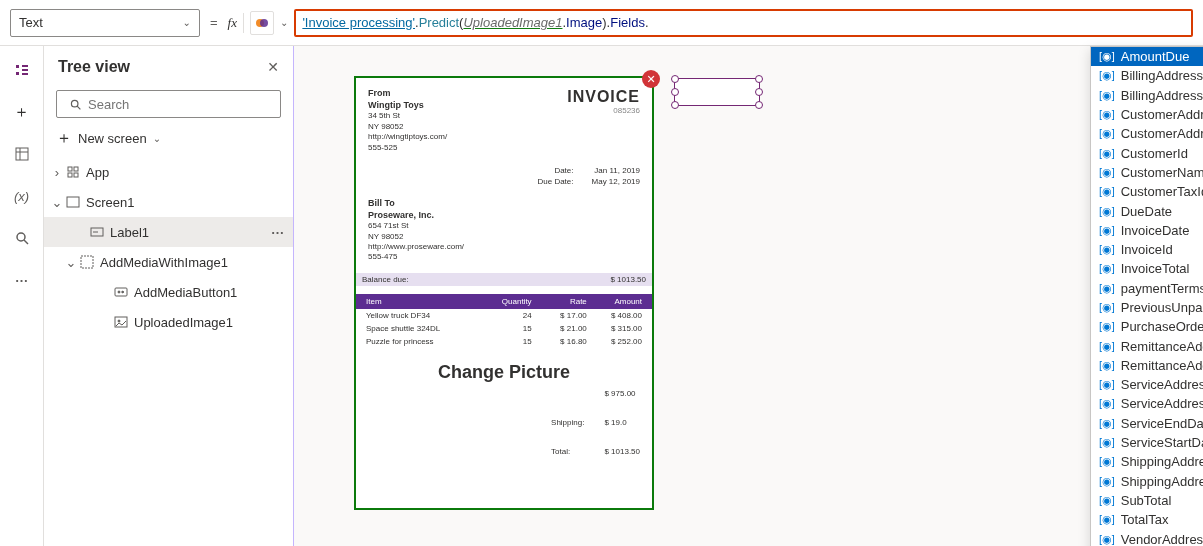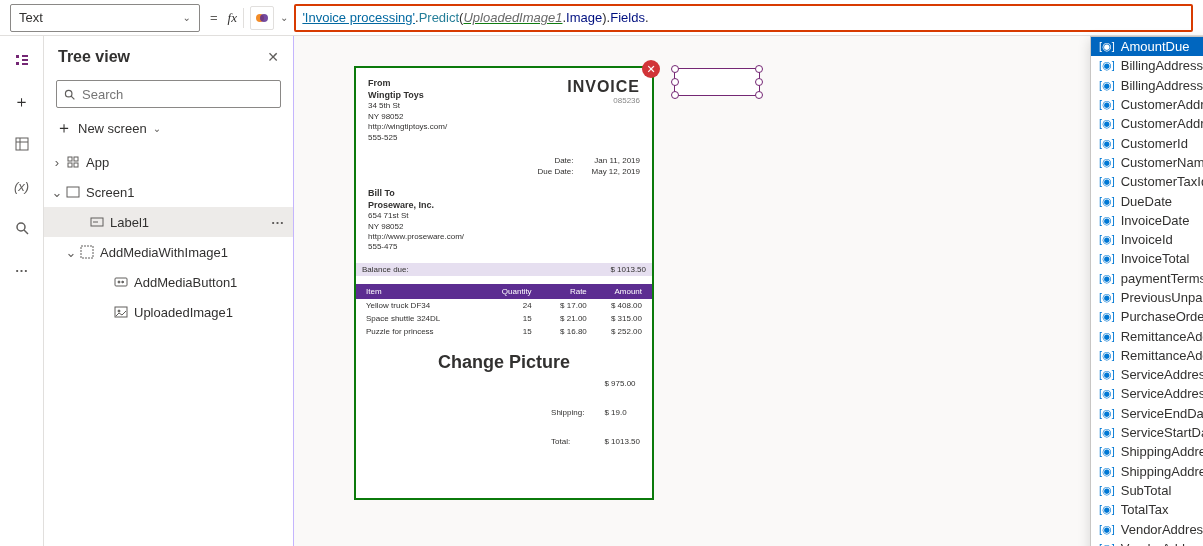--- a/index.html
+++ b/index.html
@@ -1,19 +1,19 @@
 <!DOCTYPE html>
 <html><head>
 <meta charset="utf-8">
 <style>
   * { box-sizing: border-box; margin: 0; padding: 0; font-family: "Segoe UI", -apple-system, sans-serif; }
   body { background: #fff; width: 1203px; height: 546px; overflow: hidden; font-size: 13px; color: #323130; }
 
   
-  .formula-bar { display: flex; align-items: center; height: 36px; border-bottom: 1px solid #e1dfdd; padding: 0 10px; gap: 6px; }
+  .formula-bar { display: flex; align-items: center; height: 46px; border-bottom: 1px solid #e1dfdd; padding: 0 10px; gap: 6px; }
   .prop-select { width: 190px; height: 28px; border: 1px solid #8a8886; border-radius: 2px; display: flex; align-items: center; padding: 0 8px; justify-content: space-between; background: #fff; }
   .fx-eq { padding: 0 4px; color: #605e5c; }
   .fx-label { font-style: italic; font-family: Georgia, serif; }
   .copilot-icon { width:24px; height:24px; display:flex; align-items:center; justify-content:center; border:1px solid #e1dfdd; border-radius:2px; }
   .formula-input { flex: 1; height: 28px; border: 2px solid #d83b01; border-radius: 2px; padding: 2px 6px; display: flex; align-items: center; font-family: Menlo, Consolas, monospace; font-size: 13px; }
   .tok-str { color: #0369a1; text-decoration: underline; }
   .tok-method { color: #267f99; }
   .tok-var { color: #6a6a6a; font-style: italic; text-decoration: underline; text-decoration-color: #107c10; }
   .tok-prop { color: #001080; }
 
@@ -23,21 +23,21 @@
   .rail-item { width: 28px; height: 28px; display:flex; align-items:center; justify-content:center; cursor: pointer; border-radius: 3px; }
   .rail-item.active { color: #742774; }
 
   
   .tree-panel { width: 250px; border-right: 1px solid #c4b5fd; display: flex; flex-direction: column; }
   .tree-header { display:flex; justify-content:space-between; align-items:center; padding: 12px 14px 4px; }
   .tree-header h2 { font-size: 16px; font-weight: 600; }
   .tabs { display:flex; gap:14px; padding: 6px 14px 0; border-bottom:1px solid #e1dfdd; font-size: 13px; }
   .tab { padding-bottom:6px; cursor:pointer; color:#605e5c; }
   .tab.active { color:#742774; border-bottom:2px solid #742774; font-weight:600; }
-  .search-box { margin: 10px 12px 6px; height: 28px; border:1px solid #8a8886; border-radius: 2px; display:flex; align-items:center; padding:0 6px; gap:6px; color:#605e5c; }
+  .search-box { margin: 10px 12px 6px; height: 28px; border:1px solid #8a8886; border-radius: 2px; display:flex; align-items:center; padding:0 12px; gap:6px; color:#605e5c; }
   .search-box input { border:none; outline:none; flex:1; font-size:13px; }
   .new-screen { padding: 4px 12px 8px; font-size:13px; display:flex; align-items:center; gap:6px; cursor:pointer; }
   .tree-list { flex:1; overflow:auto; font-size:13px; }
   .tree-row { display:flex; align-items:center; height:30px; padding-right:8px; cursor:pointer; }
   .tree-row.selected { background:#edebe9; }
   .tree-row .caret { width:14px; text-align:center; color:#605e5c; }
   .tree-row .node-icon { width:18px; display:flex; justify-content:center; margin-right:4px; color:#605e5c; }
   .tree-row .ellipsis { margin-left:auto; color:#605e5c; font-weight:bold; letter-spacing:1px; }
   .indent-0 { padding-left: 6px; }
   .indent-1 { padding-left: 20px; }

